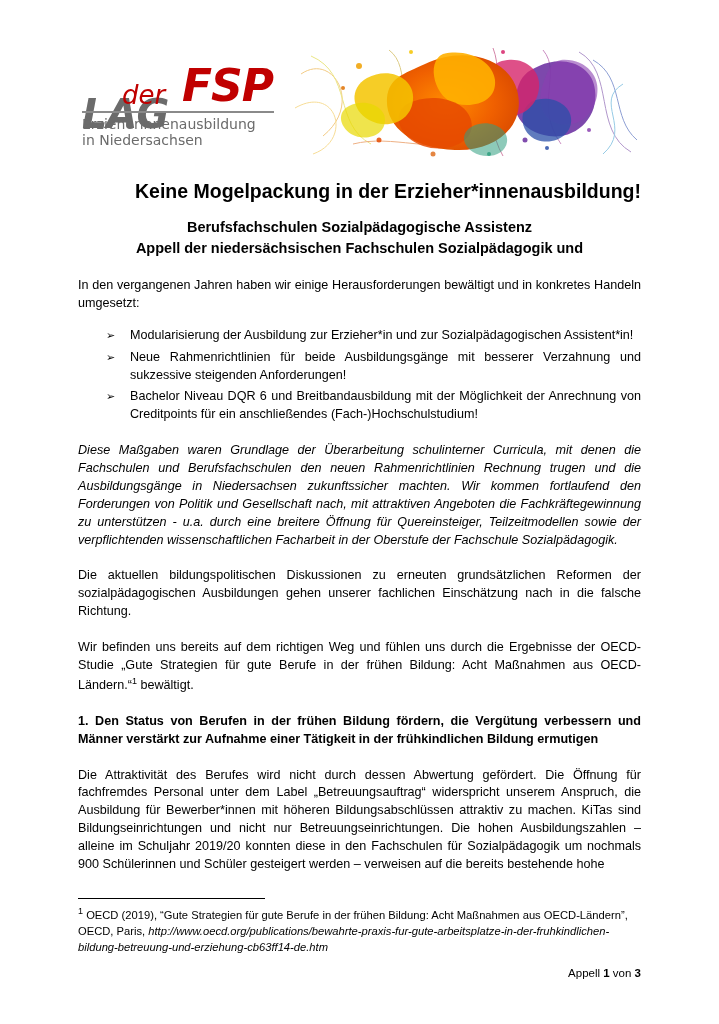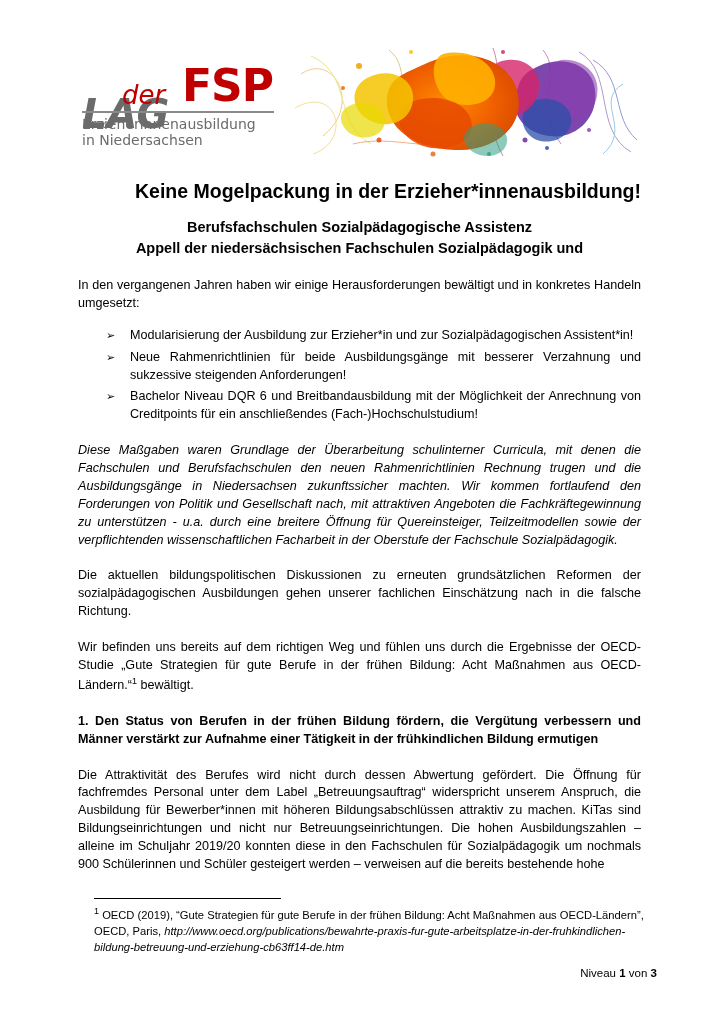--- a/index.html
+++ b/index.html
@@ -62,20 +62,21 @@
     font-style: italic;
     font-size: 26px;
     color: #c00000;
   }
   .logo-fsp {
     position: absolute;
     left: 104px;
     top: 6px;
     font-family: "DejaVu Sans", sans-serif;
     font-weight: bold;
+    font-style: italic;
     font-size: 44px;
     letter-spacing: -1px;
     color: #c00000;
   }
   .logo-rule {
     position: absolute;
     left: 4px;
     top: 57px;
     width: 192px;
     height: 2px;
@@ -151,21 +152,21 @@
     font-size: 11px;
     line-height: 1.5;
   }
   .list-wrap { margin-left: 26px; }
 
   sup.fn { font-size: 9px; vertical-align: super; }
 
   
   .footnote-area {
     position: absolute;
-    left: 94px;
+    left: 78px;
     top: 898px;
     width: 563px;
   }
   .fn-rule {
     width: 187px;
     height: 1px;
     background: #000;
     margin-bottom: 6px;
   }
   .fn-text {
@@ -292,16 +293,16 @@
 
 
     <p class="body bold">1. Den Status von Berufen in der frühen Bildung fördern, die Vergütung verbessern und Männer verstärkt zur Aufnahme einer Tätigkeit in der frühkindlichen Bildung ermutigen</p>
     <p class="body">Die Attraktivität des Berufes wird nicht durch dessen Abwertung gefördert. Die Öffnung für fachfremdes Personal unter dem Label „Betreuungsauftrag“ widerspricht unserem Anspruch, die Ausbildung für Bewerber*innen mit höheren Bildungsabschlüssen attraktiv zu machen. KiTas sind Bildungseinrichtungen und nicht nur Betreuungseinrichtungen. Die hohen Ausbildungszahlen – alleine im Schuljahr 2019/20 konnten diese in den Fachschulen für Sozialpädagogik um nochmals 900 Schülerinnen und Schüler gesteigert werden – verweisen auf die bereits bestehende hohe</p>
 
   </div>
 
   <div class="footnote-area">
     <div class="fn-rule"></div>
     <div class="fn-text"><sup class="fn">1</sup> <span>OECD (2019), “Gute Strategien für gute Berufe in der frühen Bildung: Acht Maßnahmen aus OECD-Ländern”, OECD, Paris, </span><span class="it">http://www.oecd.org/publications/bewahrte-praxis-fur-gute-arbeitsplatze-in-der-fruhkindlichen-bildung-betreuung-und-erziehung-cb63ff14-de.htm</span></div>
-    <div class="page-num"><span>Niveau</span> <b>1</b> <span>von</span> <b>3</b></div>
+    <div class="page-num"><span>Appell</span> <b>1</b> <span>von</span> <b>3</b></div>
   </div>
 
 </div>
 
 </body></html>

